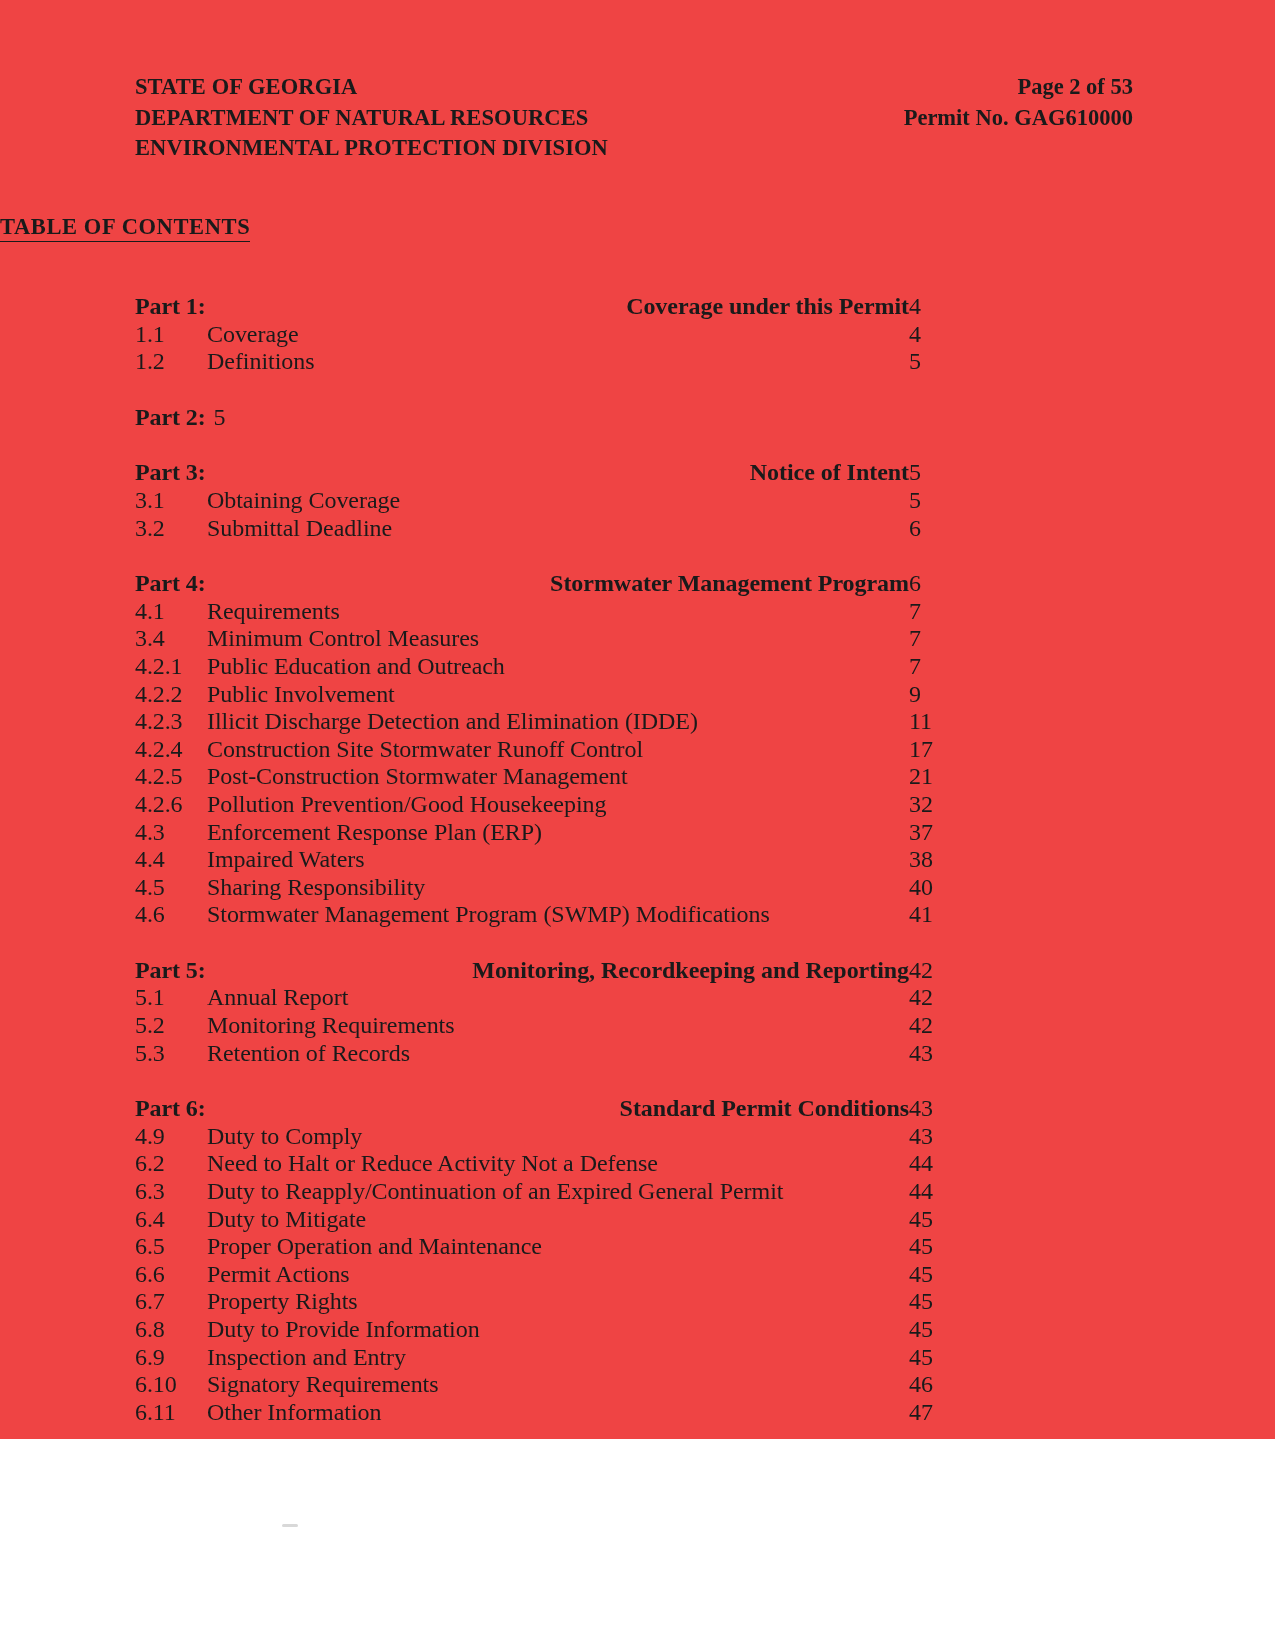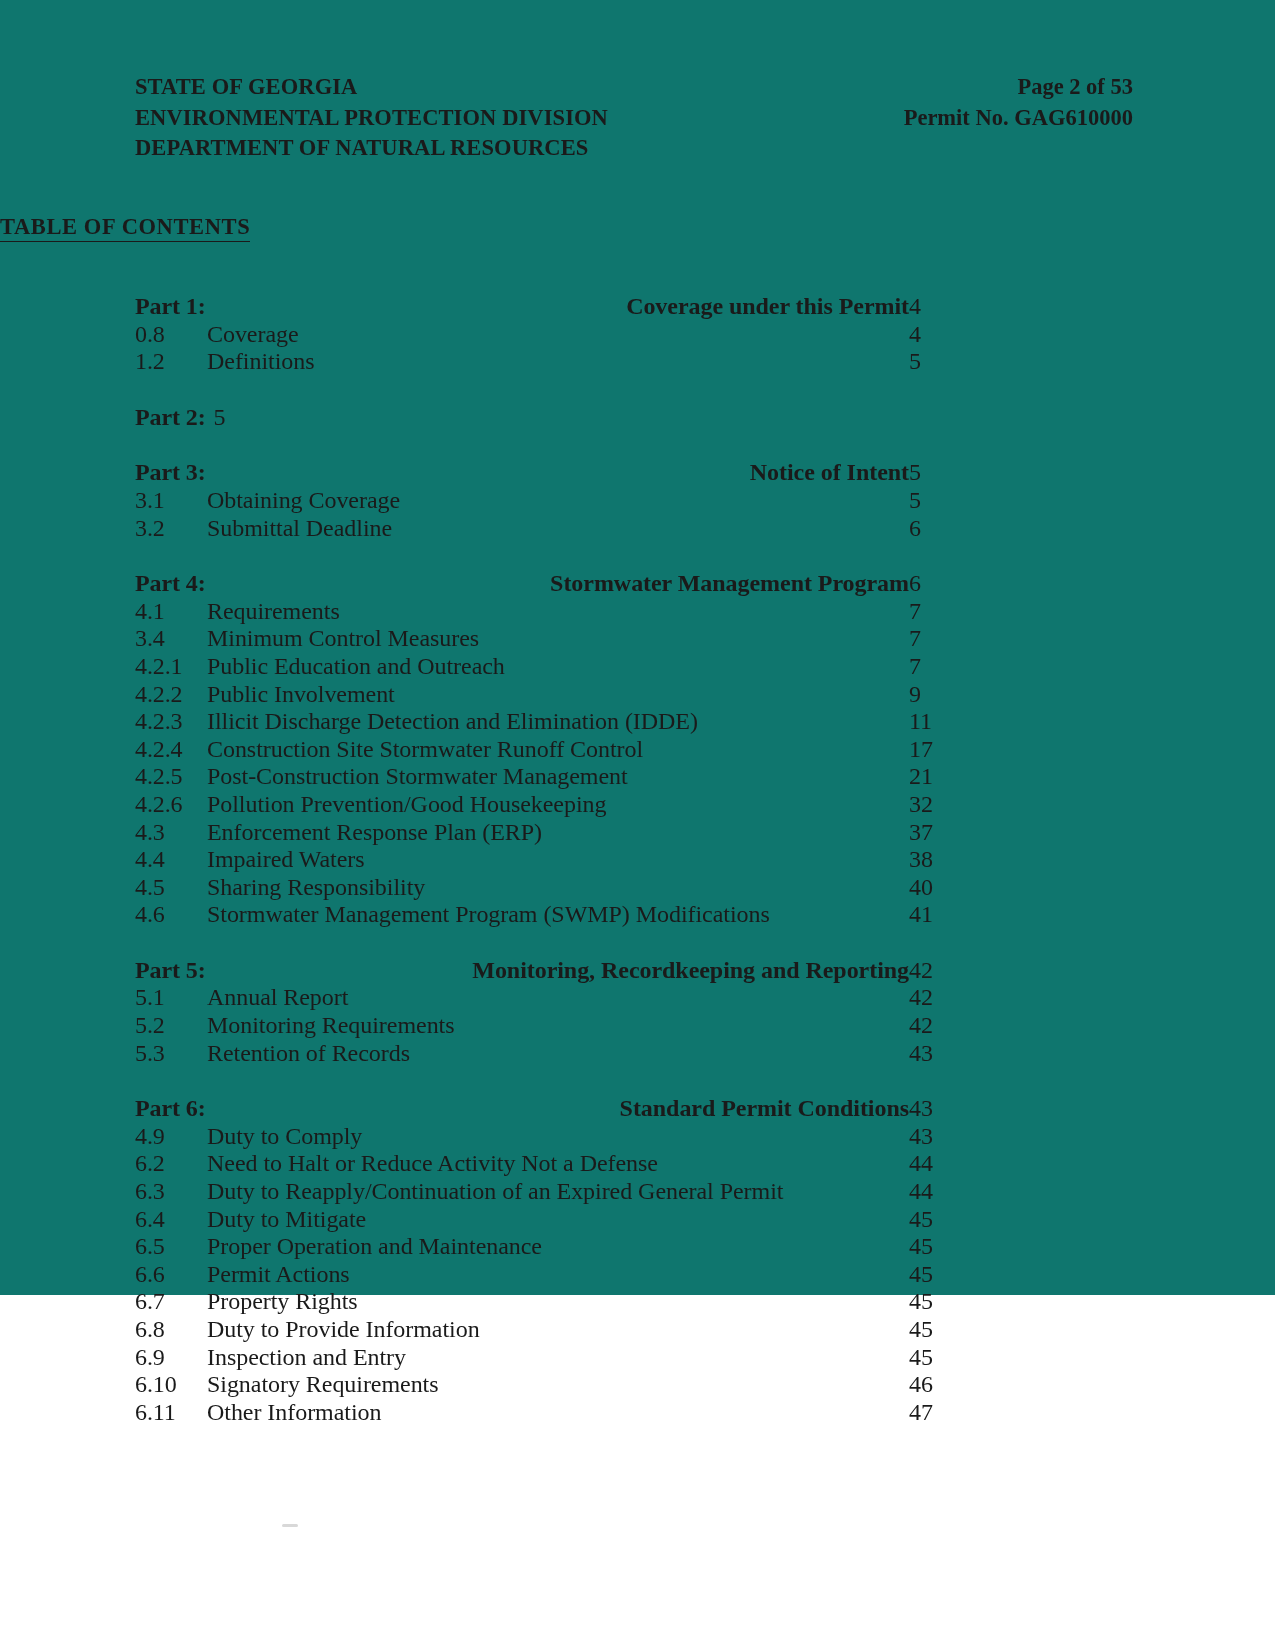--- a/index.html
+++ b/index.html
@@ -13,22 +13,22 @@
     font-family: "Liberation Serif", "DejaVu Serif", serif;
     color: #1a1a1a;
     position: relative;
     overflow: hidden;
   }
   .page {
     position: absolute;
     left: 0;
     top: 0;
     width: 1275px;
-    height: 1295px;
-    background: #0f766e;
+    height: 1439px;
+    background: #ef4444;
   }
 
   
   .doc-header {
     position: absolute;
     left: 135px;
     top: 72px;
     width: 1000px;
     display: flex;
     justify-content: space-between;
@@ -117,41 +117,41 @@
   }
 </style>
 </head>
 <body>
 
 <div class="page">
 
   <div class="doc-header">
     <div class="agency-block">
       <div>STATE OF GEORGIA</div>
+      <div>DEPARTMENT OF NATURAL RESOURCES</div>
       <div>ENVIRONMENTAL PROTECTION DIVISION</div>
-      <div>DEPARTMENT OF NATURAL RESOURCES</div>
     </div>
     <div class="permit-block">
       <div>Page 2 of 53</div>
       <div>Permit No. GAG610000</div>
     </div>
   </div>
 
   <div class="toc-title-wrap">
     <span class="toc-title">TABLE OF CONTENTS</span>
   </div>
 
   <div class="toc" id="toc-root">
       <div class="toc-row part">
         <span class="toc-num" style="flex: 0 0 auto; padding-right: 8px;">Part 1:</span>
         <span class="toc-label">Coverage under this Permit</span>
         <span class="toc-page">4</span>
       </div>
       <div class="toc-row">
-        <span class="toc-num">0.8</span>
+        <span class="toc-num">1.1</span>
         <span class="toc-label">Coverage</span>
         <span class="toc-page">4</span>
       </div>
       <div class="toc-row">
         <span class="toc-num">1.2</span>
         <span class="toc-label">Definitions</span>
         <span class="toc-page">5</span>
       </div>
       <div class="toc-gap"></div>
       <div class="toc-row part">

